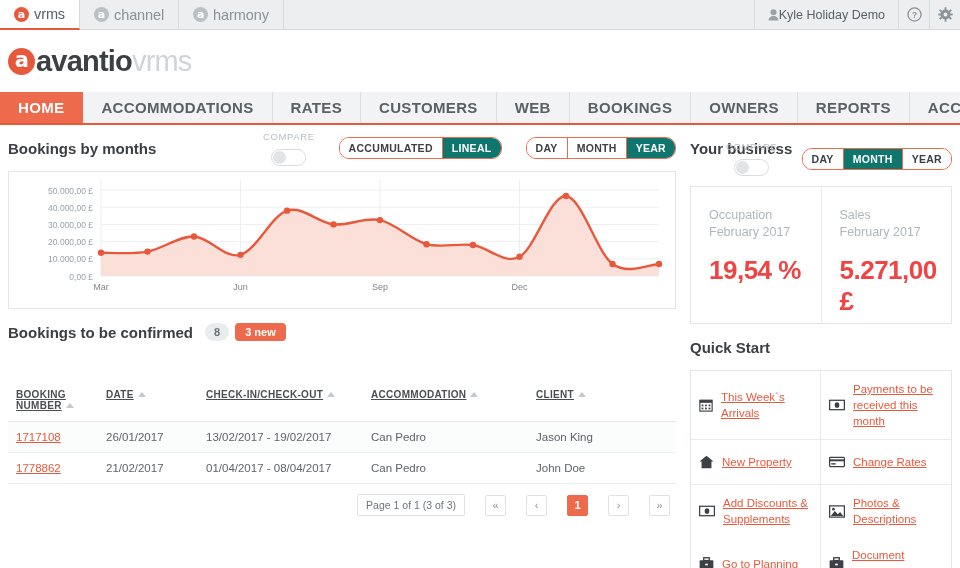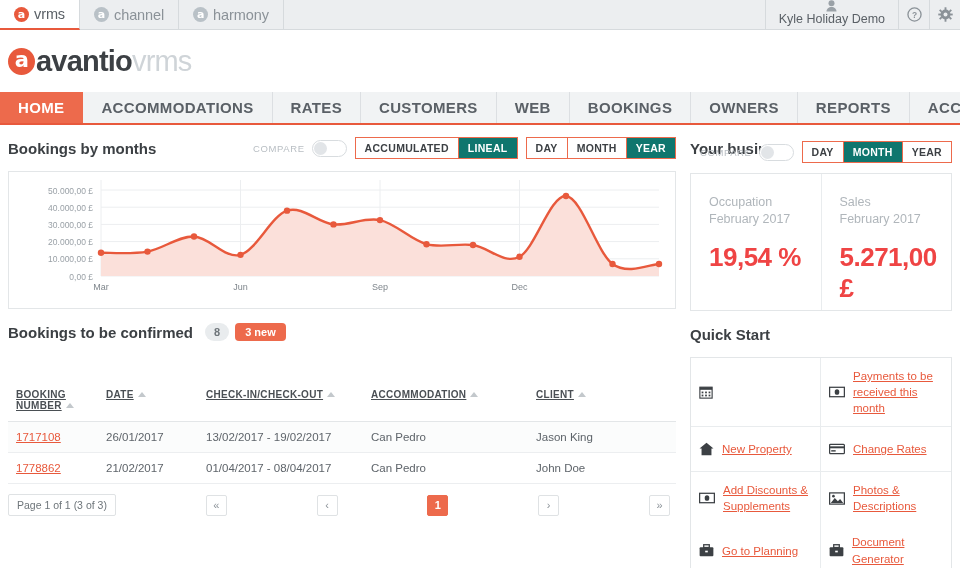--- a/index.html
+++ b/index.html
@@ -49,21 +49,20 @@
   .topbar-right {
     margin-left: auto;
     display: flex; align-items: stretch;
   }
   .user-chip {
     display: flex; align-items: center; 
     padding: 0 13px;
     border-left: 1px solid #d6dadd;
     font-size: 12.5px; color: #5a6066;
     cursor: pointer;
-    flex-direction: column;
   }
   .icon-btn {
     width: 31px;
     border-left: 1px solid #d6dadd;
     display: flex; align-items: center; justify-content: center;
     color: #8b9298;
     cursor: pointer;
   }
 
   
@@ -106,33 +105,33 @@
   .col-left { width: 668px; }
   .col-right { width: 284px; }
 
   .section-head {
     display: flex; align-items: center;
     height: 46px;
   }
   .section-title { font-size: 15px; font-weight: bold; color: #3c4044; }
 
   
-  .compare-wrap { display: flex; align-items: center; gap: 7px; margin-left: auto; }
+  .compare-wrap { display: flex; align-items: center; gap: 7px; margin-left: auto; flex-direction: column; }
   .compare-label { font-size: 9.5px; color: #b8bec3; letter-spacing: 0.6px; }
   .switch {
     width: 35px; height: 17px; border-radius: 9px;
     background: #fff; border: 1px solid #d8dcdf;
     position: relative; cursor: pointer;
   }
   .switch .knob {
     position: absolute; top: 1px; left: 1px;
     width: 13px; height: 13px; border-radius: 50%;
     background: #e2e5e8;
   }
-  .btngroup { display: flex; margin-left: 8px; border: 1px solid #ed6a4c; border-radius: 0; overflow: hidden; }
+  .btngroup { display: flex; margin-left: 24px; border: 1px solid #ed6a4c; border-radius: 10px; overflow: hidden; }
   .btngroup div {
     padding: 4px 9px;
     font-size: 10.5px; font-weight: bold; letter-spacing: 0.3px;
     color: #3c4044; background: #fff;
     border-right: 1px solid #ed6a4c;
     cursor: pointer;
   }
   .btngroup div:last-child { border-right: none; }
   .btngroup div.on { background: #0f766e; color: #fff; }
 
@@ -185,21 +184,21 @@
     padding: 9px 8px;
     border-bottom: 1px solid #eceef0;
   }
   table.bk tr:nth-child(odd) td { background: #fbfcfc; }
   .bknum { color: #e8593c; text-decoration: underline; cursor: pointer; }
   .col-bn { width: 90px; }
   .col-dt { width: 100px; }
   .col-cc { width: 165px; }
   .col-ac { width: 165px; }
 
-  .pager { display: flex; justify-content: space-between; align-items: center; padding: 10px 6px 0 0; gap: 16px; }
+  .pager { display: flex; justify-content: flex-end; align-items: center; padding: 10px 6px 0 0; gap: 16px; }
   .pager-info {
     font-size: 10.5px; color: #6e757a;
     border: 1px solid #dfe2e4; border-radius: 2px;
     padding: 4px 8px; background: #fff;
   }
   .pg {
     min-width: 21px; height: 21px;
     margin-left: 4px;
     border: 1px solid #dfe2e4; border-radius: 2px;
     background: #fff; color: #8b9298;
@@ -456,20 +455,21 @@
               <g fill="#3c4044">
                 <rect x="3" y="7.5" width="2" height="2"></rect>
                 <rect x="7" y="7.5" width="2" height="2"></rect>
                 <rect x="11" y="7.5" width="2" height="2"></rect>
                 <rect x="3" y="11" width="2" height="2"></rect>
                 <rect x="7" y="11" width="2" height="2"></rect>
                 <rect x="11" y="11" width="2" height="2"></rect>
               </g>
             </svg>
         </span>
+        <span class="qs-txt">This Week´s Arrivals</span>
       </div>
       <div class="qs-cell">
         <span class="qs-ico">
           <svg width="16" height="12" viewBox="0 0 18 12">
               <rect x="0.7" y="0.7" width="16.6" height="10.6" fill="none" stroke="#3c4044" stroke-width="1.4"></rect>
               <ellipse cx="9" cy="6" rx="2.6" ry="3.2" fill="#3c4044"></ellipse>
             </svg>
         </span>
         <span class="qs-txt">Payments to be received this month</span>
       </div>

